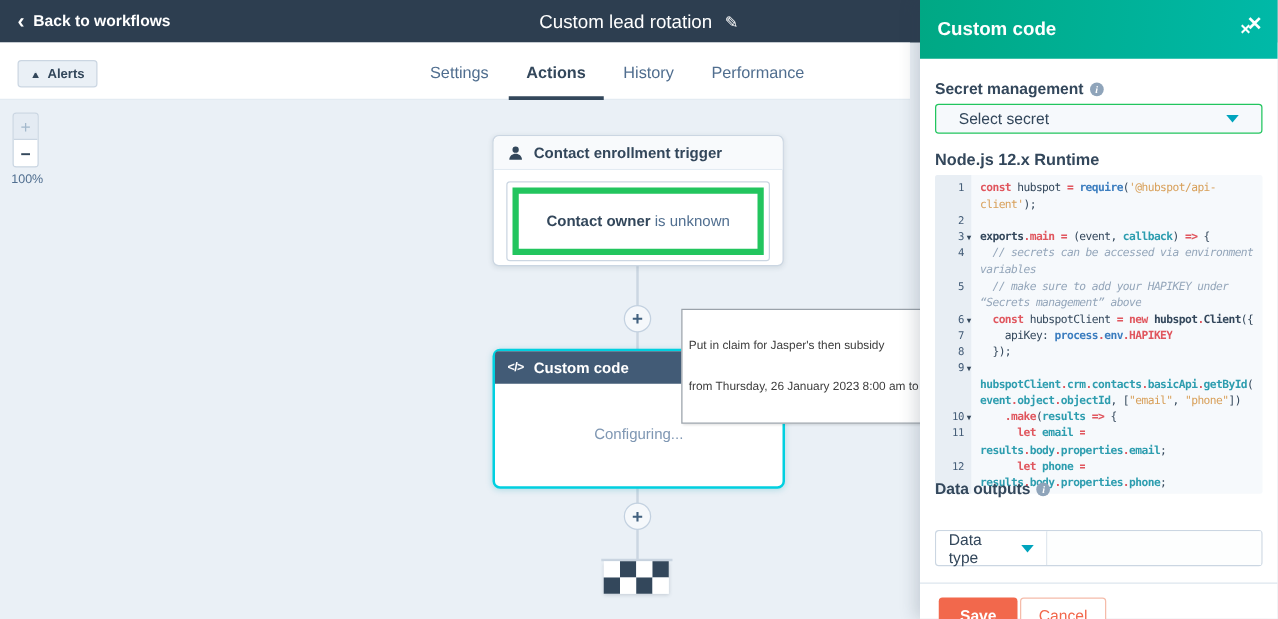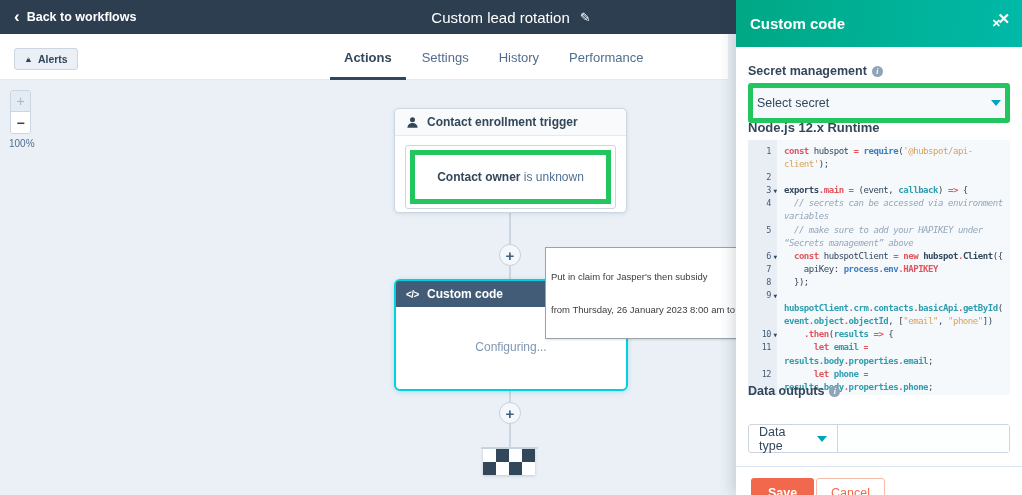--- a/index.html
+++ b/index.html
@@ -93,23 +93,23 @@
     cursor:pointer; }
   .panel-close .x1 { position:absolute; right:2px; top:0; font-size:15px; }
   .panel-close .x2 { position:absolute; right:11px; top:7px; font-size:11px; }
 
   .p-label { position:absolute; left:12px; font-size:12.5px; font-weight:bold; color:#33475b;
     display:flex; align-items:center; gap:5px; }
   .info-icon { width:11px; height:11px; border-radius:50%; background:#8fa4ba; color:#fff;
     font-size:8px; font-weight:bold; font-style:italic; display:flex; align-items:center;
     justify-content:center; font-family:"Liberation Serif", serif; }
 
-  .select { position:absolute; left:12px; top:83px; width:262px; height:40px;
-    background:#f6f9fc; border:5px solid #22c55e; border-radius:3px; display:flex;
-    align-items:center; padding:0 4px; font-size:12.5px; color:#33475b; cursor:pointer; }
+  .select { position:absolute; left:12px; top:83px; width:262px; height:24px;
+    background:#f6f9fc; border:1px solid #22c55e; border-radius:3px; display:flex;
+    align-items:center; padding:0 18px; font-size:12.5px; color:#33475b; cursor:pointer; }
   .caret { margin-left:auto; width:0; height:0; border-left:5px solid transparent;
     border-right:5px solid transparent; border-top:6px solid #00a4bd; }
 
   .runtime-label { position:absolute; left:12px; top:120px; font-size:13px; font-weight:bold; }
 
   .code-editor { position:absolute; left:12px; top:140px; width:262px; height:255px;
     background:#f6f9fc; border-radius:2px; overflow:hidden;
     font-family:"DejaVu Sans Mono", monospace; font-size:9px; letter-spacing:-0.45px; }
   .gutter-bg { position:absolute; left:0; top:0; bottom:0; width:29px; background:#e8eef4; }
   .code-rows { position:relative; padding-top:5px; }
@@ -159,22 +159,22 @@
     <span class="pencil">✎</span>
   </div>
 </div>
 
 <div class="strip">
   <div class="alerts-btn">
     <span class="warn-tri"><span>▲</span><b>!</b></span>
     <span>Alerts</span>
   </div>
   <div class="tabs" id="tabs">
+      <div class="tab">Settings</div>
       <div class="tab active">Actions</div>
-      <div class="tab">Settings</div>
       <div class="tab">History</div>
       <div class="tab">Performance</div>
     </div>
 </div>
 
 <div class="canvas">
   <div class="zoom-box">
     <div class="zoom-btn zoom-in">+</div>
     <div class="zoom-btn zoom-out">−</div>
   </div>
@@ -257,21 +257,21 @@
         <div class="code-row"><div class="ln">4</div><div class="lc"><span class="tok-cm">  // secrets can be accessed via environment</span></div></div>
         <div class="code-row"><div class="ln"></div><div class="lc"><span class="tok-cm">variables</span></div></div>
         <div class="code-row"><div class="ln">5</div><div class="lc"><span class="tok-cm">  // make sure to add your HAPIKEY under</span></div></div>
         <div class="code-row"><div class="ln"></div><div class="lc"><span class="tok-cm">“Secrets management” above</span></div></div>
         <div class="code-row"><div class="ln">6<span class="fold">▼</span></div><div class="lc"><span class="tok-pl">  </span><span class="tok-kw">const</span><span class="tok-pl"> hubspotClient </span><span class="tok-kw">=</span><span class="tok-pl"> </span><span class="tok-kw">new</span><span class="tok-pl"> </span><span class="tok-plb">hubspot</span><span class="tok-kw">.</span><span class="tok-plb">Client</span><span class="tok-pl">({</span></div></div>
         <div class="code-row"><div class="ln">7</div><div class="lc"><span class="tok-pl">    apiKey: </span><span class="tok-fn">process</span><span class="tok-kw">.</span><span class="tok-fn">env</span><span class="tok-kw">.</span><span class="tok-kw">HAPIKEY</span></div></div>
         <div class="code-row"><div class="ln">8</div><div class="lc"><span class="tok-pl">  });</span></div></div>
         <div class="code-row"><div class="ln">9<span class="fold">▼</span></div><div class="lc"></div></div>
         <div class="code-row"><div class="ln"></div><div class="lc"><span class="tok-id">hubspotClient</span><span class="tok-kw">.</span><span class="tok-id">crm</span><span class="tok-kw">.</span><span class="tok-id">contacts</span><span class="tok-kw">.</span><span class="tok-id">basicApi</span><span class="tok-kw">.</span><span class="tok-id">getById</span><span class="tok-pl">(</span></div></div>
         <div class="code-row"><div class="ln"></div><div class="lc"><span class="tok-id">event</span><span class="tok-kw">.</span><span class="tok-id">object</span><span class="tok-kw">.</span><span class="tok-id">objectId</span><span class="tok-pl">, [</span><span class="tok-str">"email"</span><span class="tok-pl">, </span><span class="tok-str">"phone"</span><span class="tok-pl">])</span></div></div>
-        <div class="code-row"><div class="ln">10<span class="fold">▼</span></div><div class="lc"><span class="tok-pl">    </span><span class="tok-kw">.then</span><span class="tok-pl">(</span><span class="tok-id">results</span><span class="tok-pl"> </span><span class="tok-kw">=&gt;</span><span class="tok-pl"> {</span></div></div>
+        <div class="code-row"><div class="ln">10<span class="fold">▼</span></div><div class="lc"><span class="tok-pl">    </span><span class="tok-kw">.make</span><span class="tok-pl">(</span><span class="tok-id">results</span><span class="tok-pl"> </span><span class="tok-kw">=&gt;</span><span class="tok-pl"> {</span></div></div>
         <div class="code-row"><div class="ln">11</div><div class="lc"><span class="tok-pl">      </span><span class="tok-kw">let</span><span class="tok-pl"> </span><span class="tok-id">email</span><span class="tok-pl"> </span><span class="tok-kw">=</span></div></div>
         <div class="code-row"><div class="ln"></div><div class="lc"><span class="tok-id">results</span><span class="tok-kw">.</span><span class="tok-id">body</span><span class="tok-kw">.</span><span class="tok-id">properties</span><span class="tok-kw">.</span><span class="tok-id">email</span><span class="tok-pl">;</span></div></div>
         <div class="code-row"><div class="ln">12</div><div class="lc"><span class="tok-pl">      </span><span class="tok-kw">let</span><span class="tok-pl"> </span><span class="tok-id">phone</span><span class="tok-pl"> </span><span class="tok-kw">=</span></div></div>
         <div class="code-row"><div class="ln"></div><div class="lc"><span class="tok-id">results</span><span class="tok-kw">.</span><span class="tok-id">body</span><span class="tok-kw">.</span><span class="tok-id">properties</span><span class="tok-kw">.</span><span class="tok-id">phone</span><span class="tok-pl">;</span></div></div>
       </div>
   </div>
 
   <div class="p-label outputs-label">
     <span>Data outputs</span>
     <span class="info-icon">i</span>

